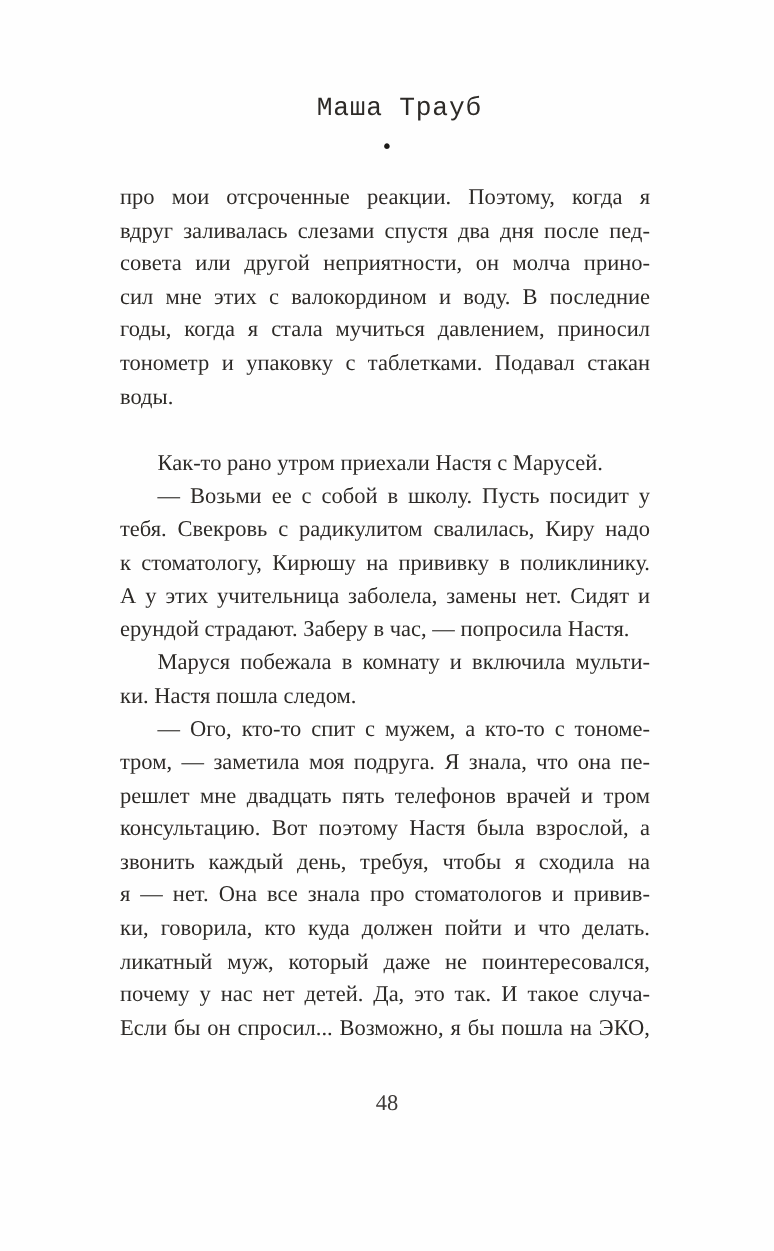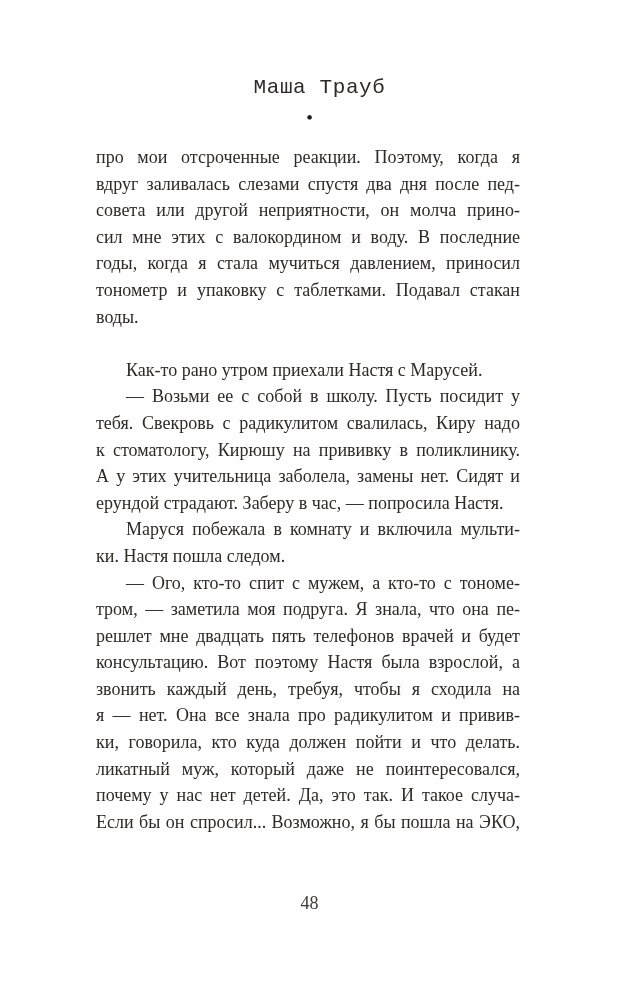--- a/index.html
+++ b/index.html
@@ -60,21 +60,21 @@
     white-space: normal;
   }
   .line.no-justify {
     text-align-last: left;
   }
   .line.indent {
     padding-left: 30px;
   }
   .page-number {
     position: absolute;
-    top: 893px;
+    top: 872px;
     left: 0;
     width: 100%;
     text-align: center;
     font-size: 18px;
     color: #3d3a37;
   }
 </style>
 </head>
 <body>
 
@@ -103,24 +103,24 @@
         <div class="line">А у этих учительница заболела, замены нет. Сидят и</div>
         <div class="line no-justify">ерундой страдают. Заберу в час, — попросила Настя.</div>
       </div>
       <div class="paragraph">
         <div class="line indent">Маруся побежала в комнату и включила мульти-</div>
         <div class="line no-justify">ки. Настя пошла следом.</div>
       </div>
       <div class="paragraph">
         <div class="line indent">— Ого, кто-то спит с мужем, а кто-то с тономе-</div>
         <div class="line">тром, — заметила моя подруга. Я знала, что она пе-</div>
-        <div class="line">решлет мне двадцать пять телефонов врачей и будет</div>
+        <div class="line">решлет мне двадцать пять телефонов врачей и тром</div>
         <div class="line">консультацию. Вот поэтому Настя была взрослой, а</div>
         <div class="line">звонить каждый день, требуя, чтобы я сходила на</div>
-        <div class="line">я — нет. Она все знала про радикулитом и привив-</div>
+        <div class="line">я — нет. Она все знала про стоматологов и привив-</div>
         <div class="line">ки, говорила, кто куда должен пойти и что делать.</div>
         <div class="line">ликатный муж, который даже не поинтересовался,</div>
         <div class="line">почему у нас нет детей. Да, это так. И такое случа-</div>
         <div class="line">Если бы он спросил... Возможно, я бы пошла на ЭКО,</div>
       </div>
     </div>
 
   <div class="page-number">48</div>
 </div>
 

